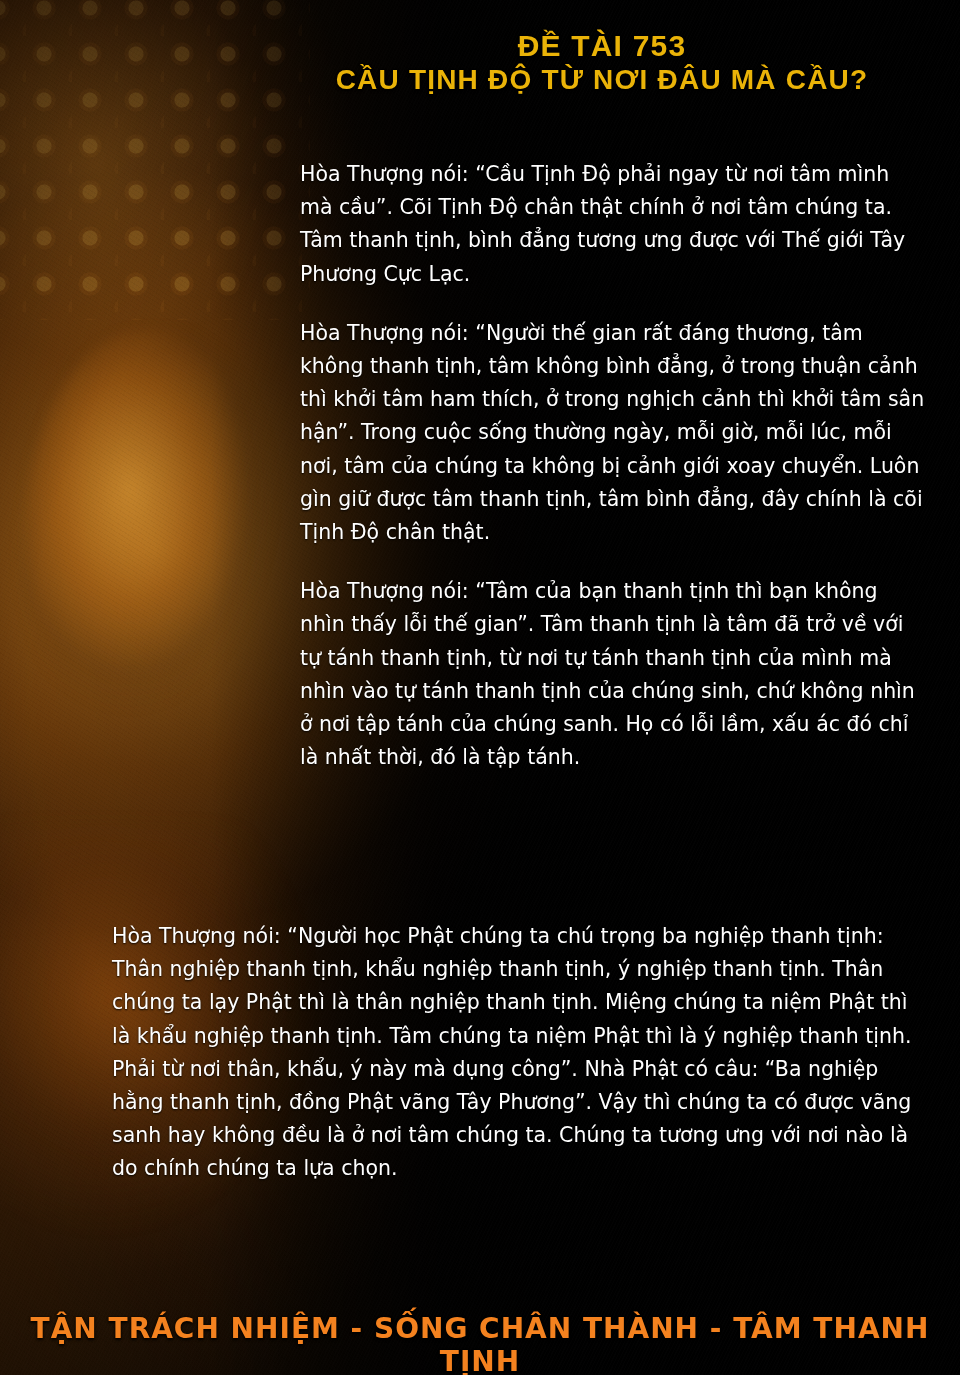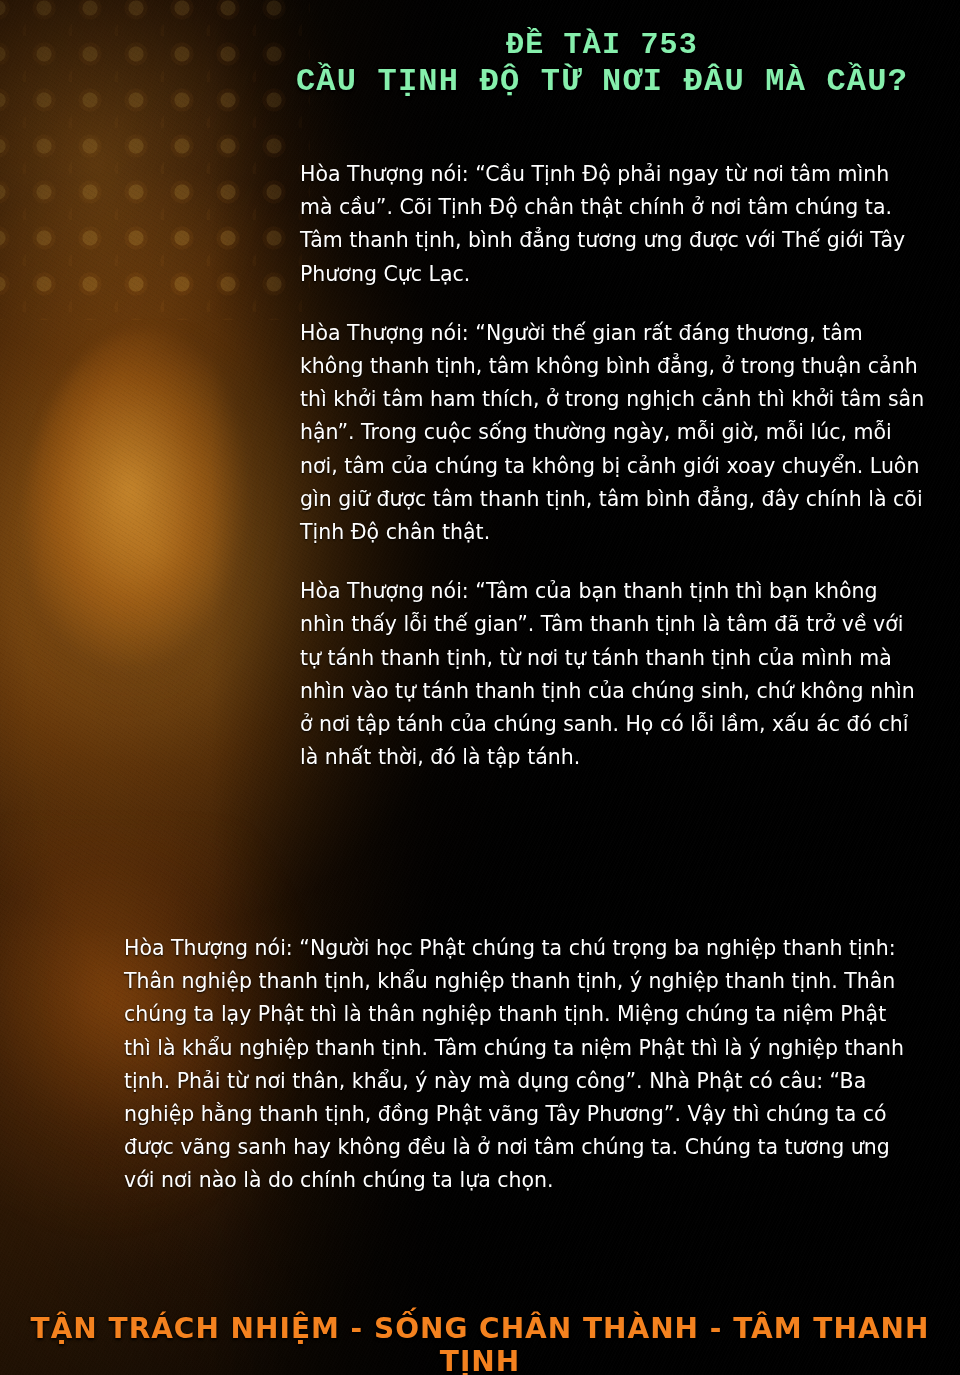--- a/index.html
+++ b/index.html
@@ -97,29 +97,29 @@
   }
 
   .title-block {
     position: absolute;
     left: 282px;
     top: 28px;
     width: 640px;
     text-align: center;
   }
   .title-line {
-    font-family: Liberation Mono, monospace;
+    font-family: Liberation Sans, sans-serif;
     font-weight: bold;
-    color: #86efac;
+    color: #eab308;
     letter-spacing: 1.2px;
     text-shadow: 0 0 2px rgba(0,0,0,0.9), 0 2px 3px rgba(0,0,0,0.8);
     line-height: 1.18;
   }
   .title-line.l1 { font-size: 30px; }
-  .title-line.l2 { font-size: 32px; }
+  .title-line.l2 { font-size: 28px; }
 
   .body-col {
     position: absolute;
     left: 300px;
     top: 158px;
     width: 625px;
   }
   .para {
     color: #ffffff;
     font-family: "DejaVu Sans", sans-serif;
@@ -133,21 +133,21 @@
 
   .body-wide {
     position: absolute;
     left: 112px;
     top: 920px;
     width: 810px;
   }
   .body-wide .para {
     font-size: 20.5px;
     line-height: 1.62;
-    margin: 12px;
+    margin: 0;
   }
 
   .footer {
     position: absolute;
     left: 0;
     right: 0;
     top: 1312px;
     text-align: center;
   }
   .footer-text {

